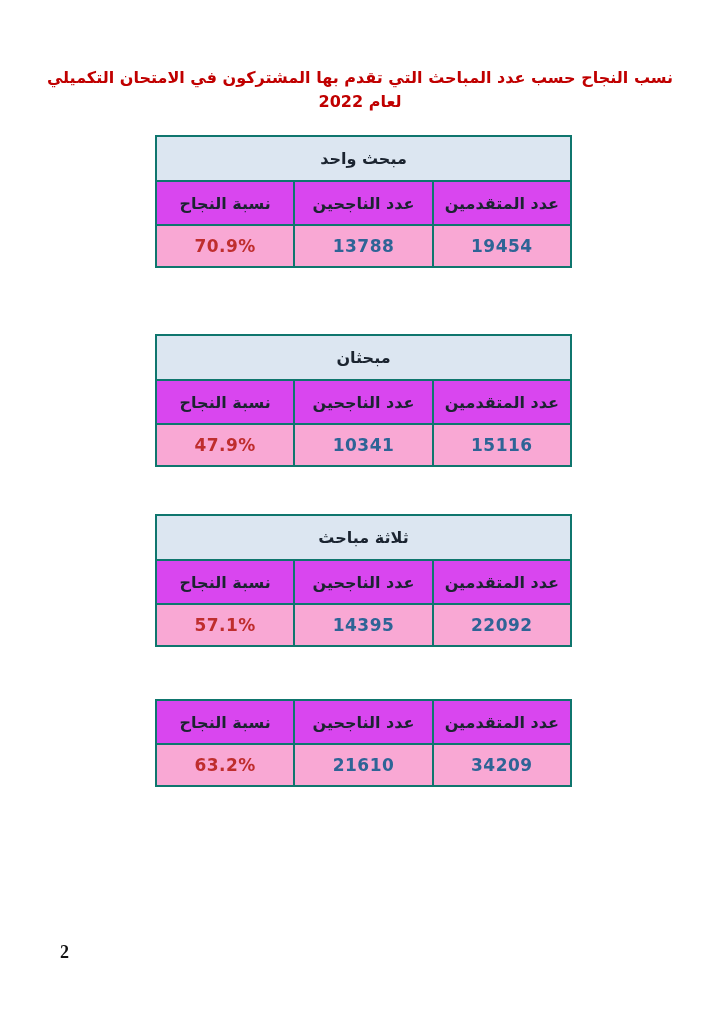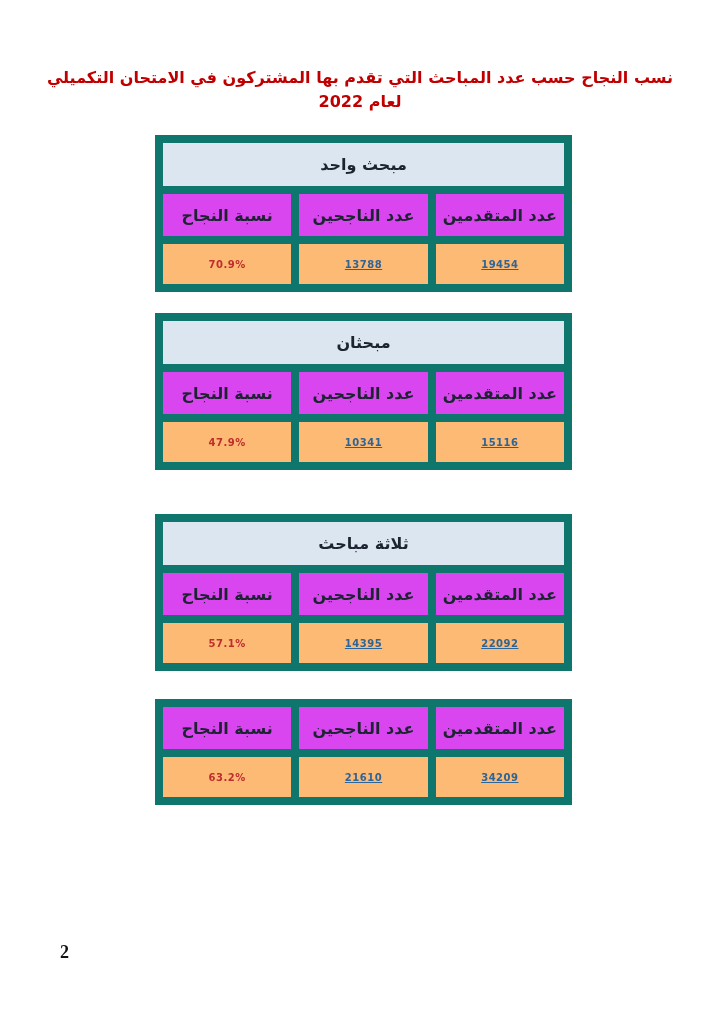--- a/index.html
+++ b/index.html
@@ -30,21 +30,21 @@
   table.stats-table {
     position: absolute;
     left: 155px;
     width: 417px;
     border-collapse: collapse;
     direction: rtl;
     table-layout: fixed;
     background: #ffffff;
   }
   table.stats-table td {
-    border: 8px solid #0f766e;
+    border: 2px solid #0f766e;
     text-align: center;
     vertical-align: middle;
     padding: 0 4px;
   }
   td.title-cell {
     background: #dce6f1;
     height: 43px;
     font-size: 16px;
     font-weight: bold;
     color: #1b2430;
@@ -52,31 +52,31 @@
   }
   td.head-cell {
     background: #d946ef;
     height: 42px;
     font-size: 16px;
     font-weight: bold;
     color: #1b2430;
     border-bottom-width: 3px;
   }
   td.value-cell {
-    background: #fdba74;
+    background: #f9a8d4;
     height: 40px;
-    font-size: 10px;
+    font-size: 17px;
     font-weight: bold;
     direction: ltr;
     letter-spacing: 0.5px;
   }
-  td.value-cell.blue { color: #2e6496; text-decoration: underline; }
+  td.value-cell.blue { color: #2e6496; }
   td.value-cell.red  { color: #bf2e2e; }
   .tbl-1 { top: 135px; }
-  .tbl-2 { top: 313px; }
+  .tbl-2 { top: 334px; }
   .tbl-3 { top: 514px; }
   .tbl-4 { top: 699px; }
   .page-number {
     position: absolute;
     left: 60px;
     top: 942px;
     font-family: "Liberation Serif", serif;
     font-size: 18px;
     font-weight: bold;
     color: #111111;

